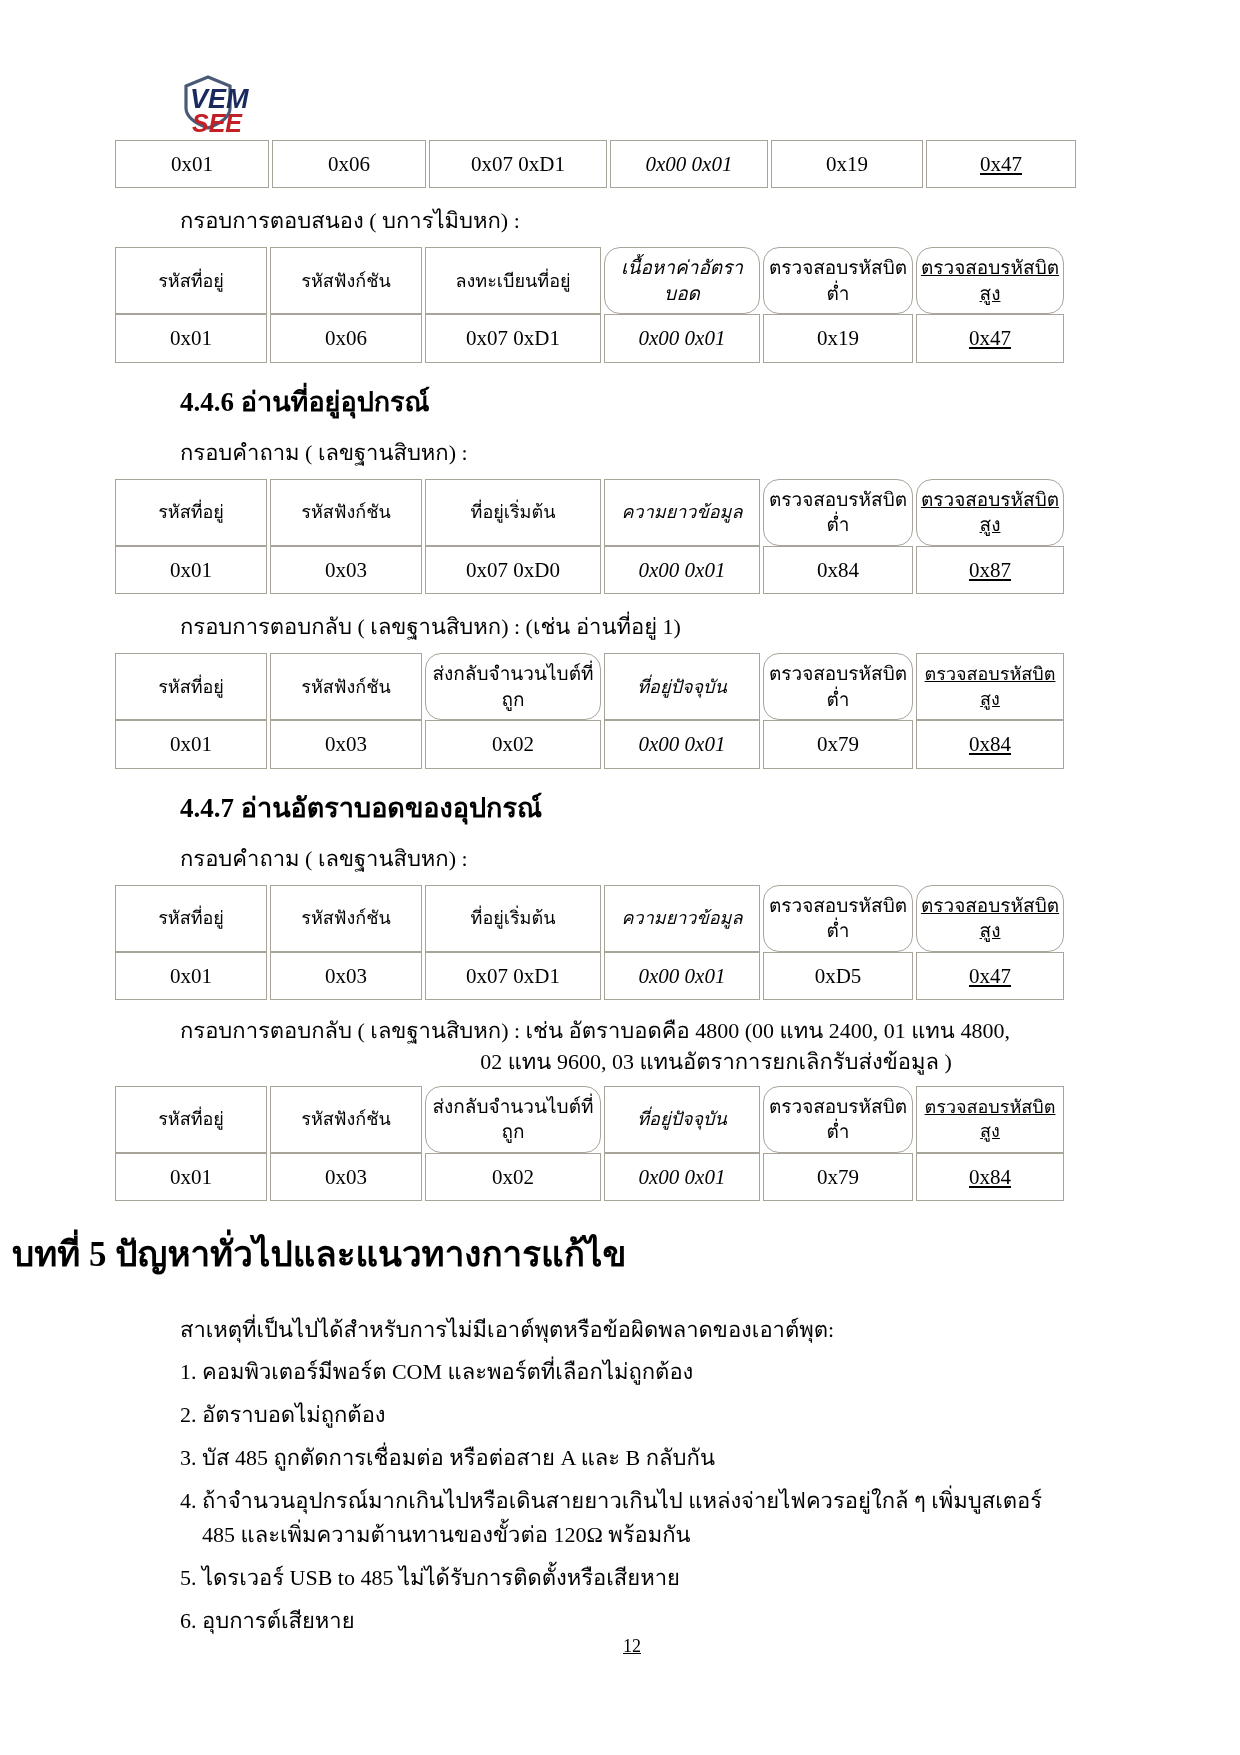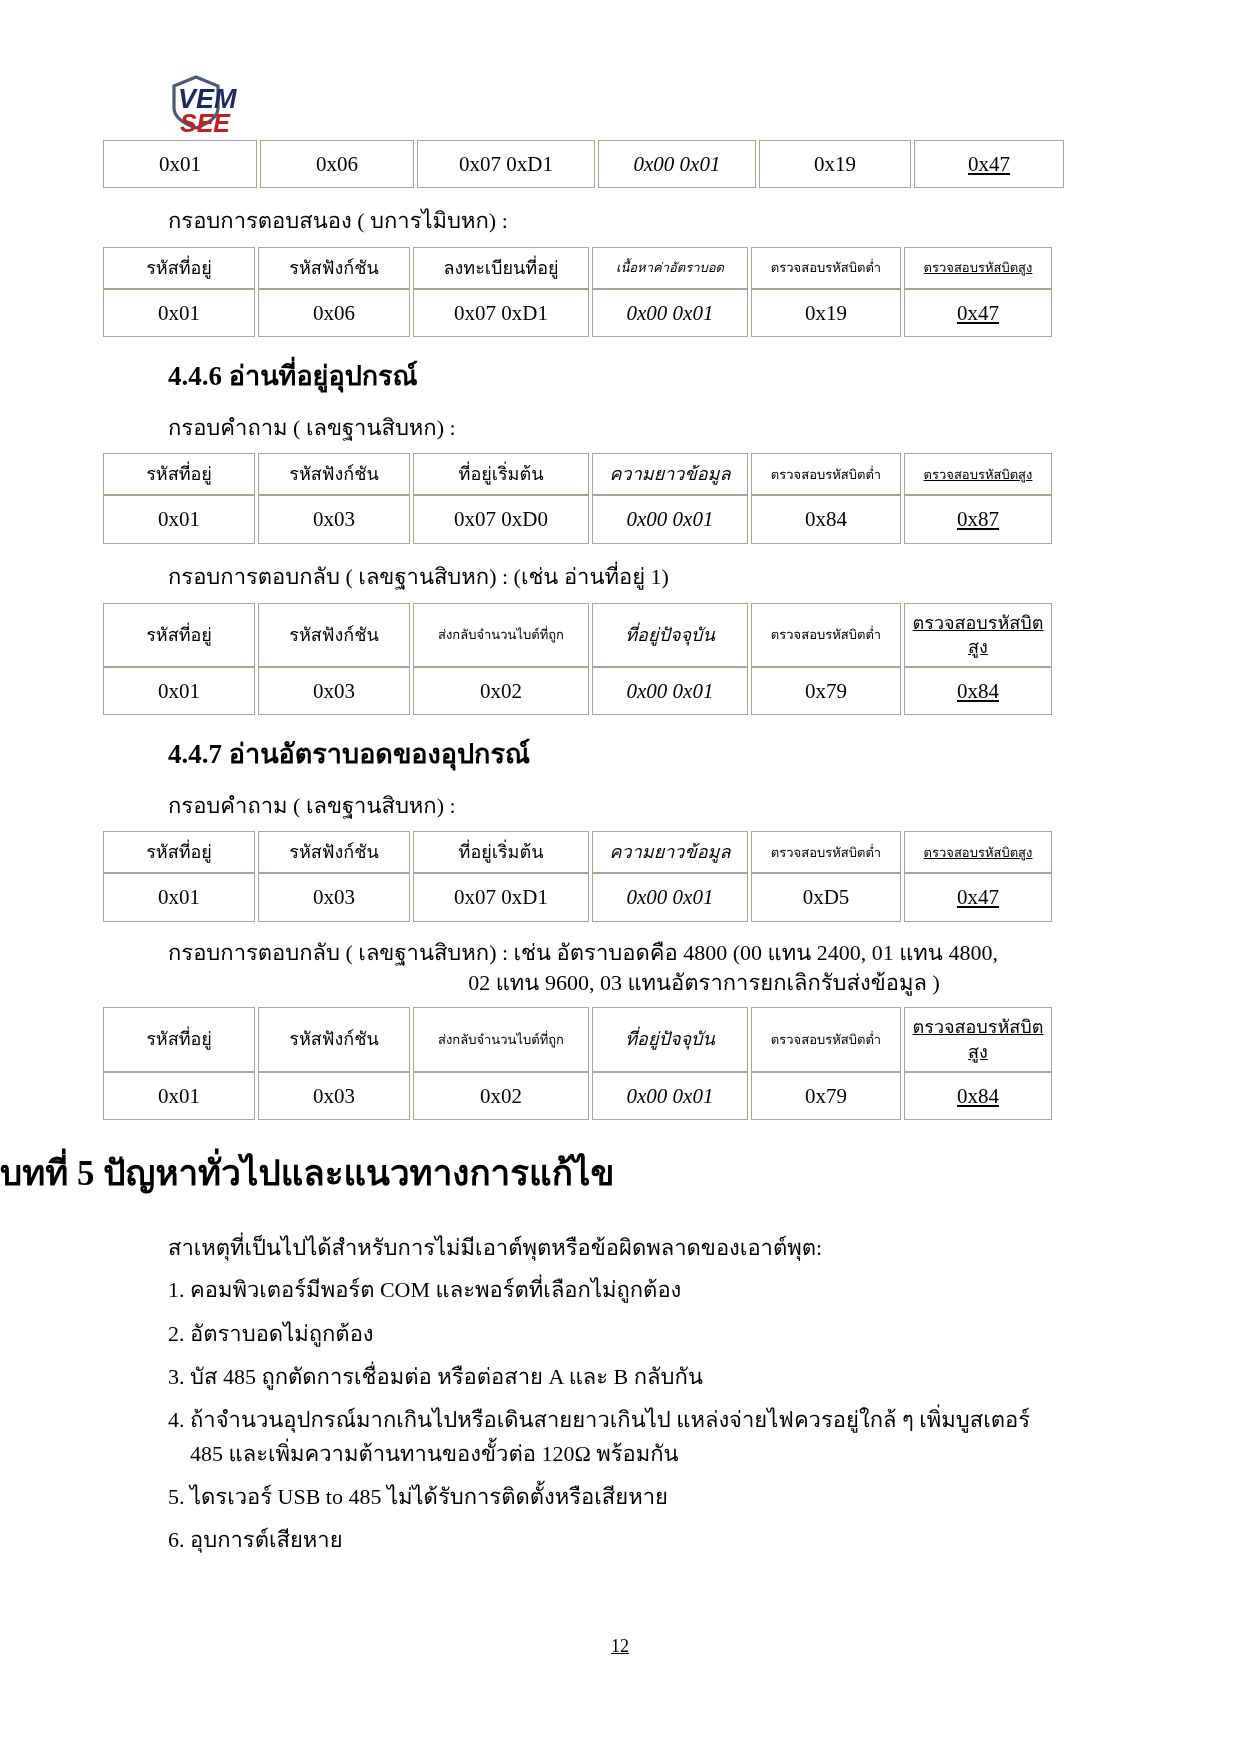--- a/index.html
+++ b/index.html
@@ -17,20 +17,21 @@
     overflow: hidden;
   }
 
   .page {
     width: 980px;
     height: 1755px;
     box-sizing: border-box;
     padding: 4px;
     position: relative;
     background: #ffffff;
+    margin-left: 12px;
   }
 
   
   .logo-wrap {
     position: absolute;
     left: 166px;
     top: 74px;
     width: 130px;
     height: 62px;
   }
@@ -60,21 +61,22 @@
     padding: 6px 2px;
     font-size: 19px;
     line-height: 1.35;
     height: 26px;
   }
   table.frame td.hdr {
     font-size: 18px;
     padding: 7px 1px;
   }
   table.frame td.hdr.small {
-    font-size: 13px;
+    font-size: 19px;
+    border-radius: 16px;
   }
   table.frame td.val {
     font-size: 21px;
     font-family: "Liberation Serif", "DejaVu Serif", serif;
     padding: 9px 2px;
   }
 
   
   .cw1 { width: 148px; }
   .cw2 { width: 148px; }

